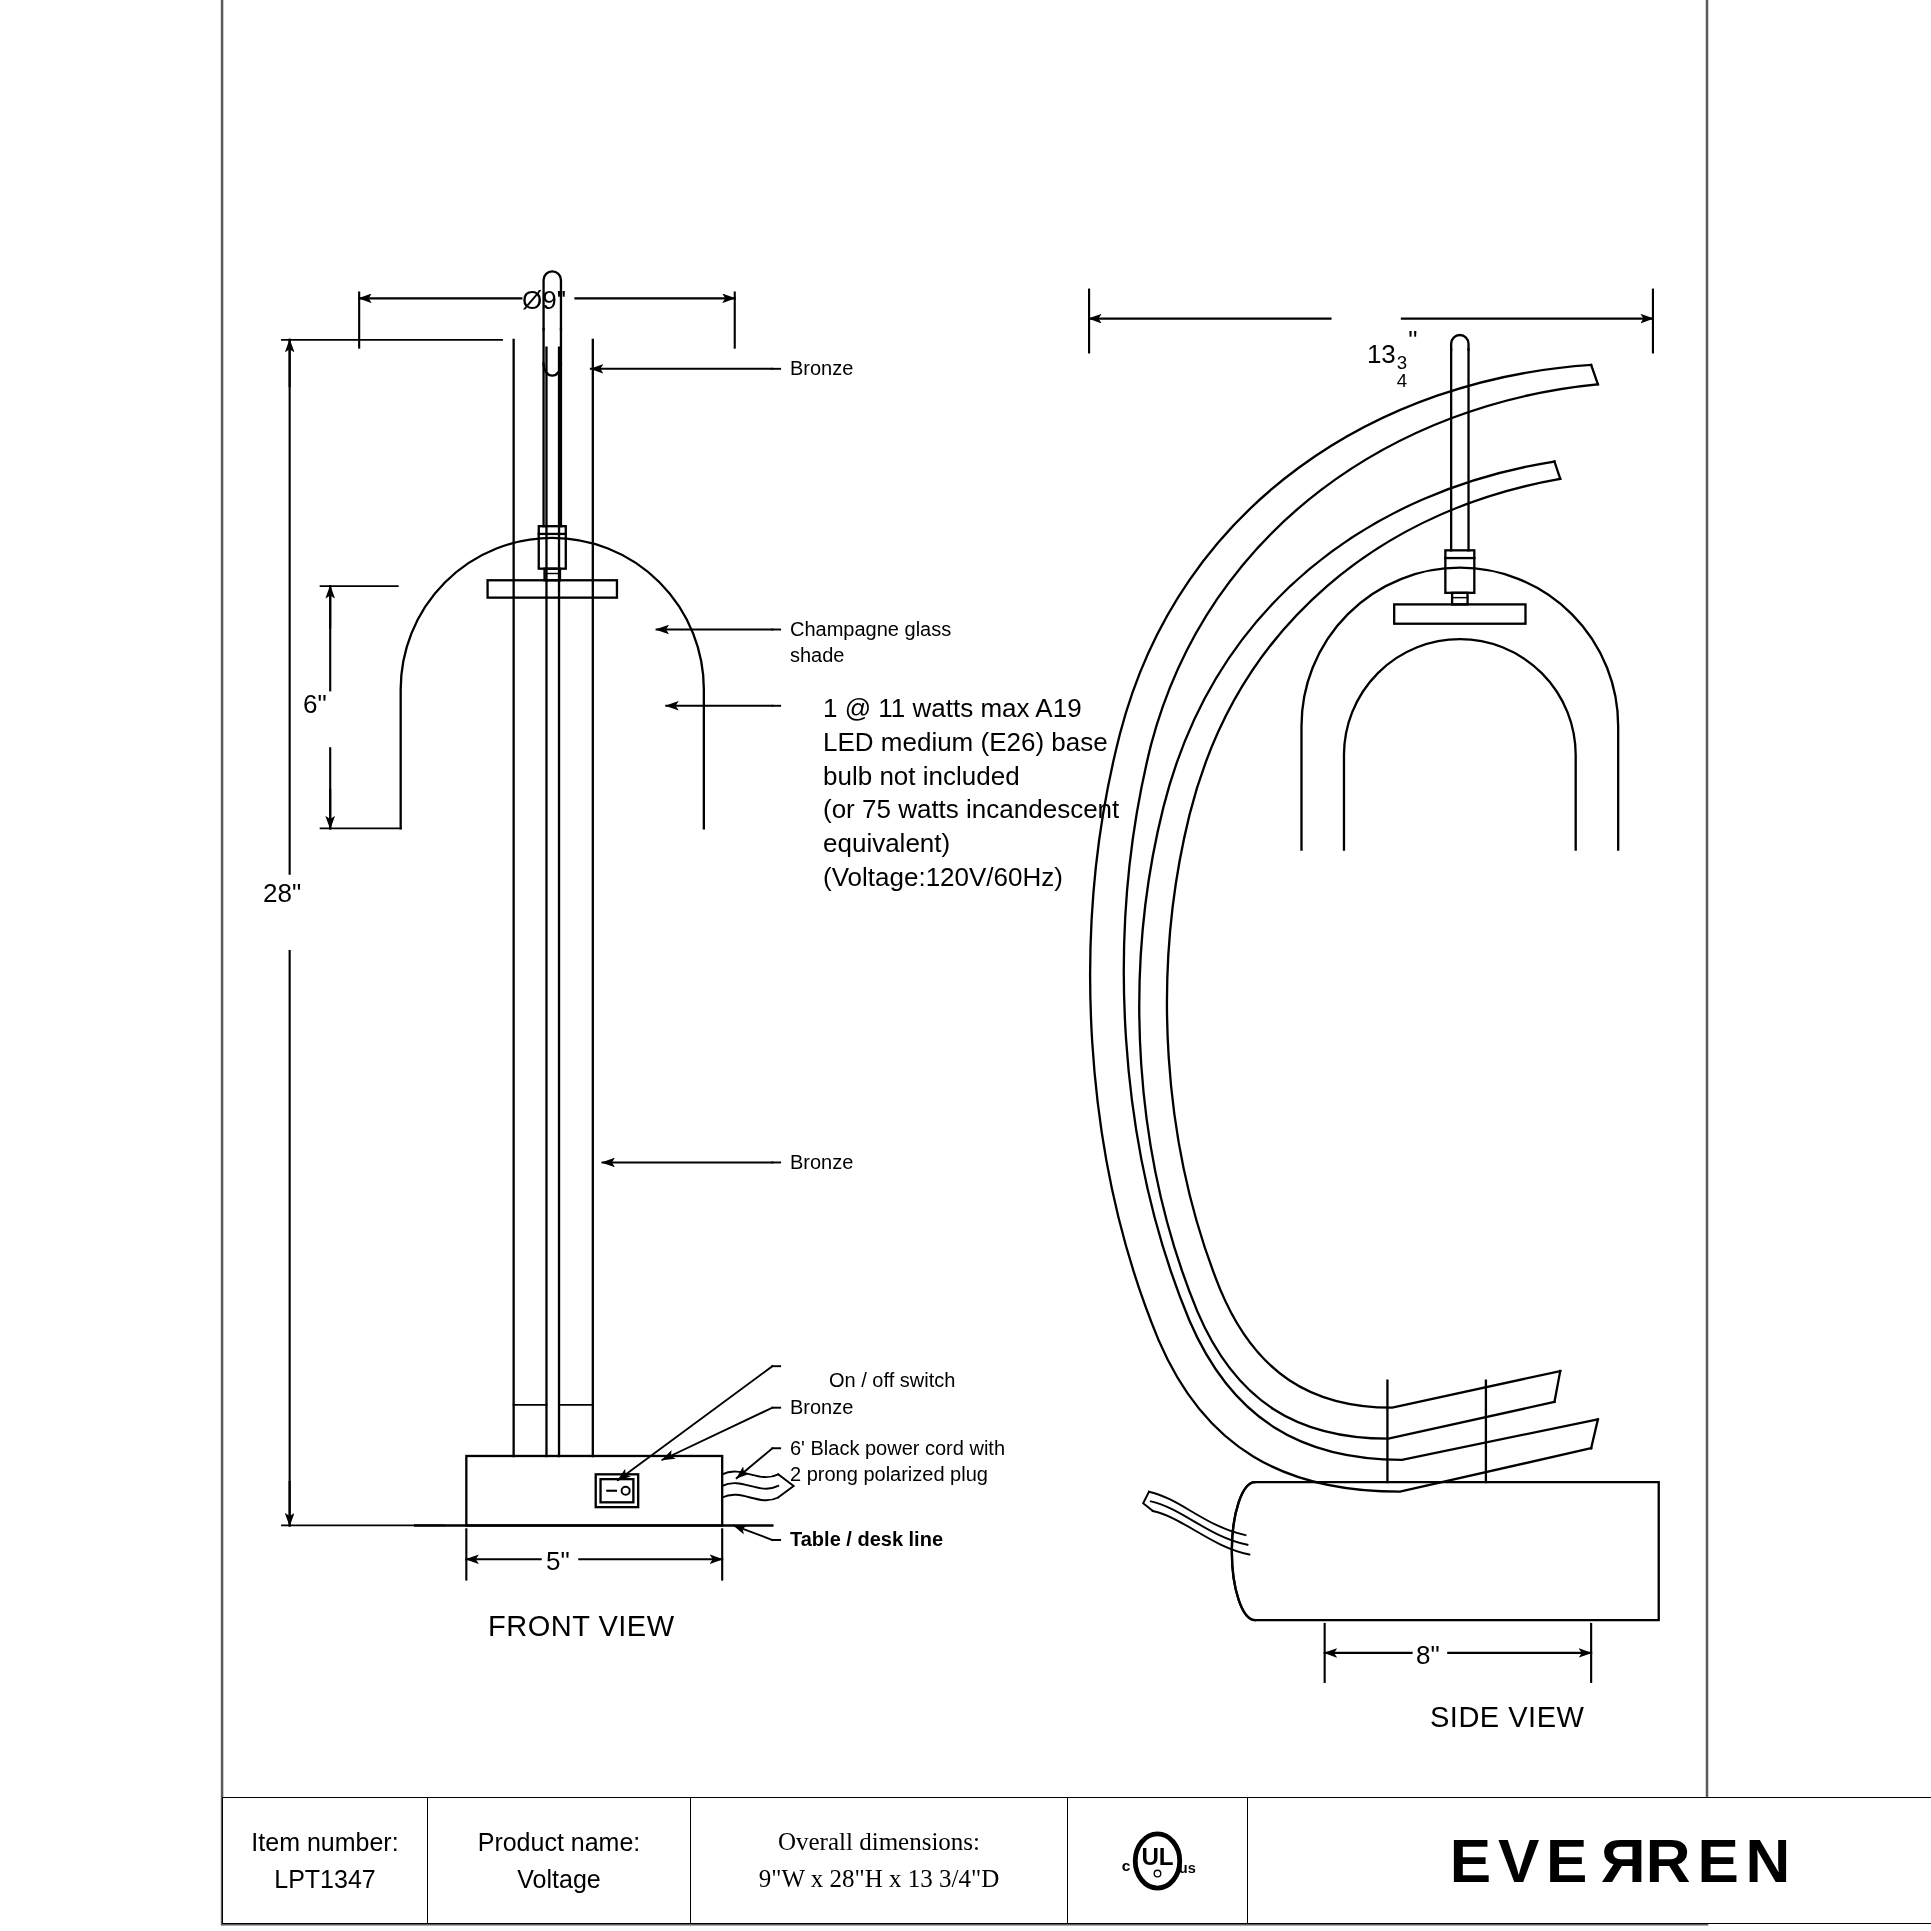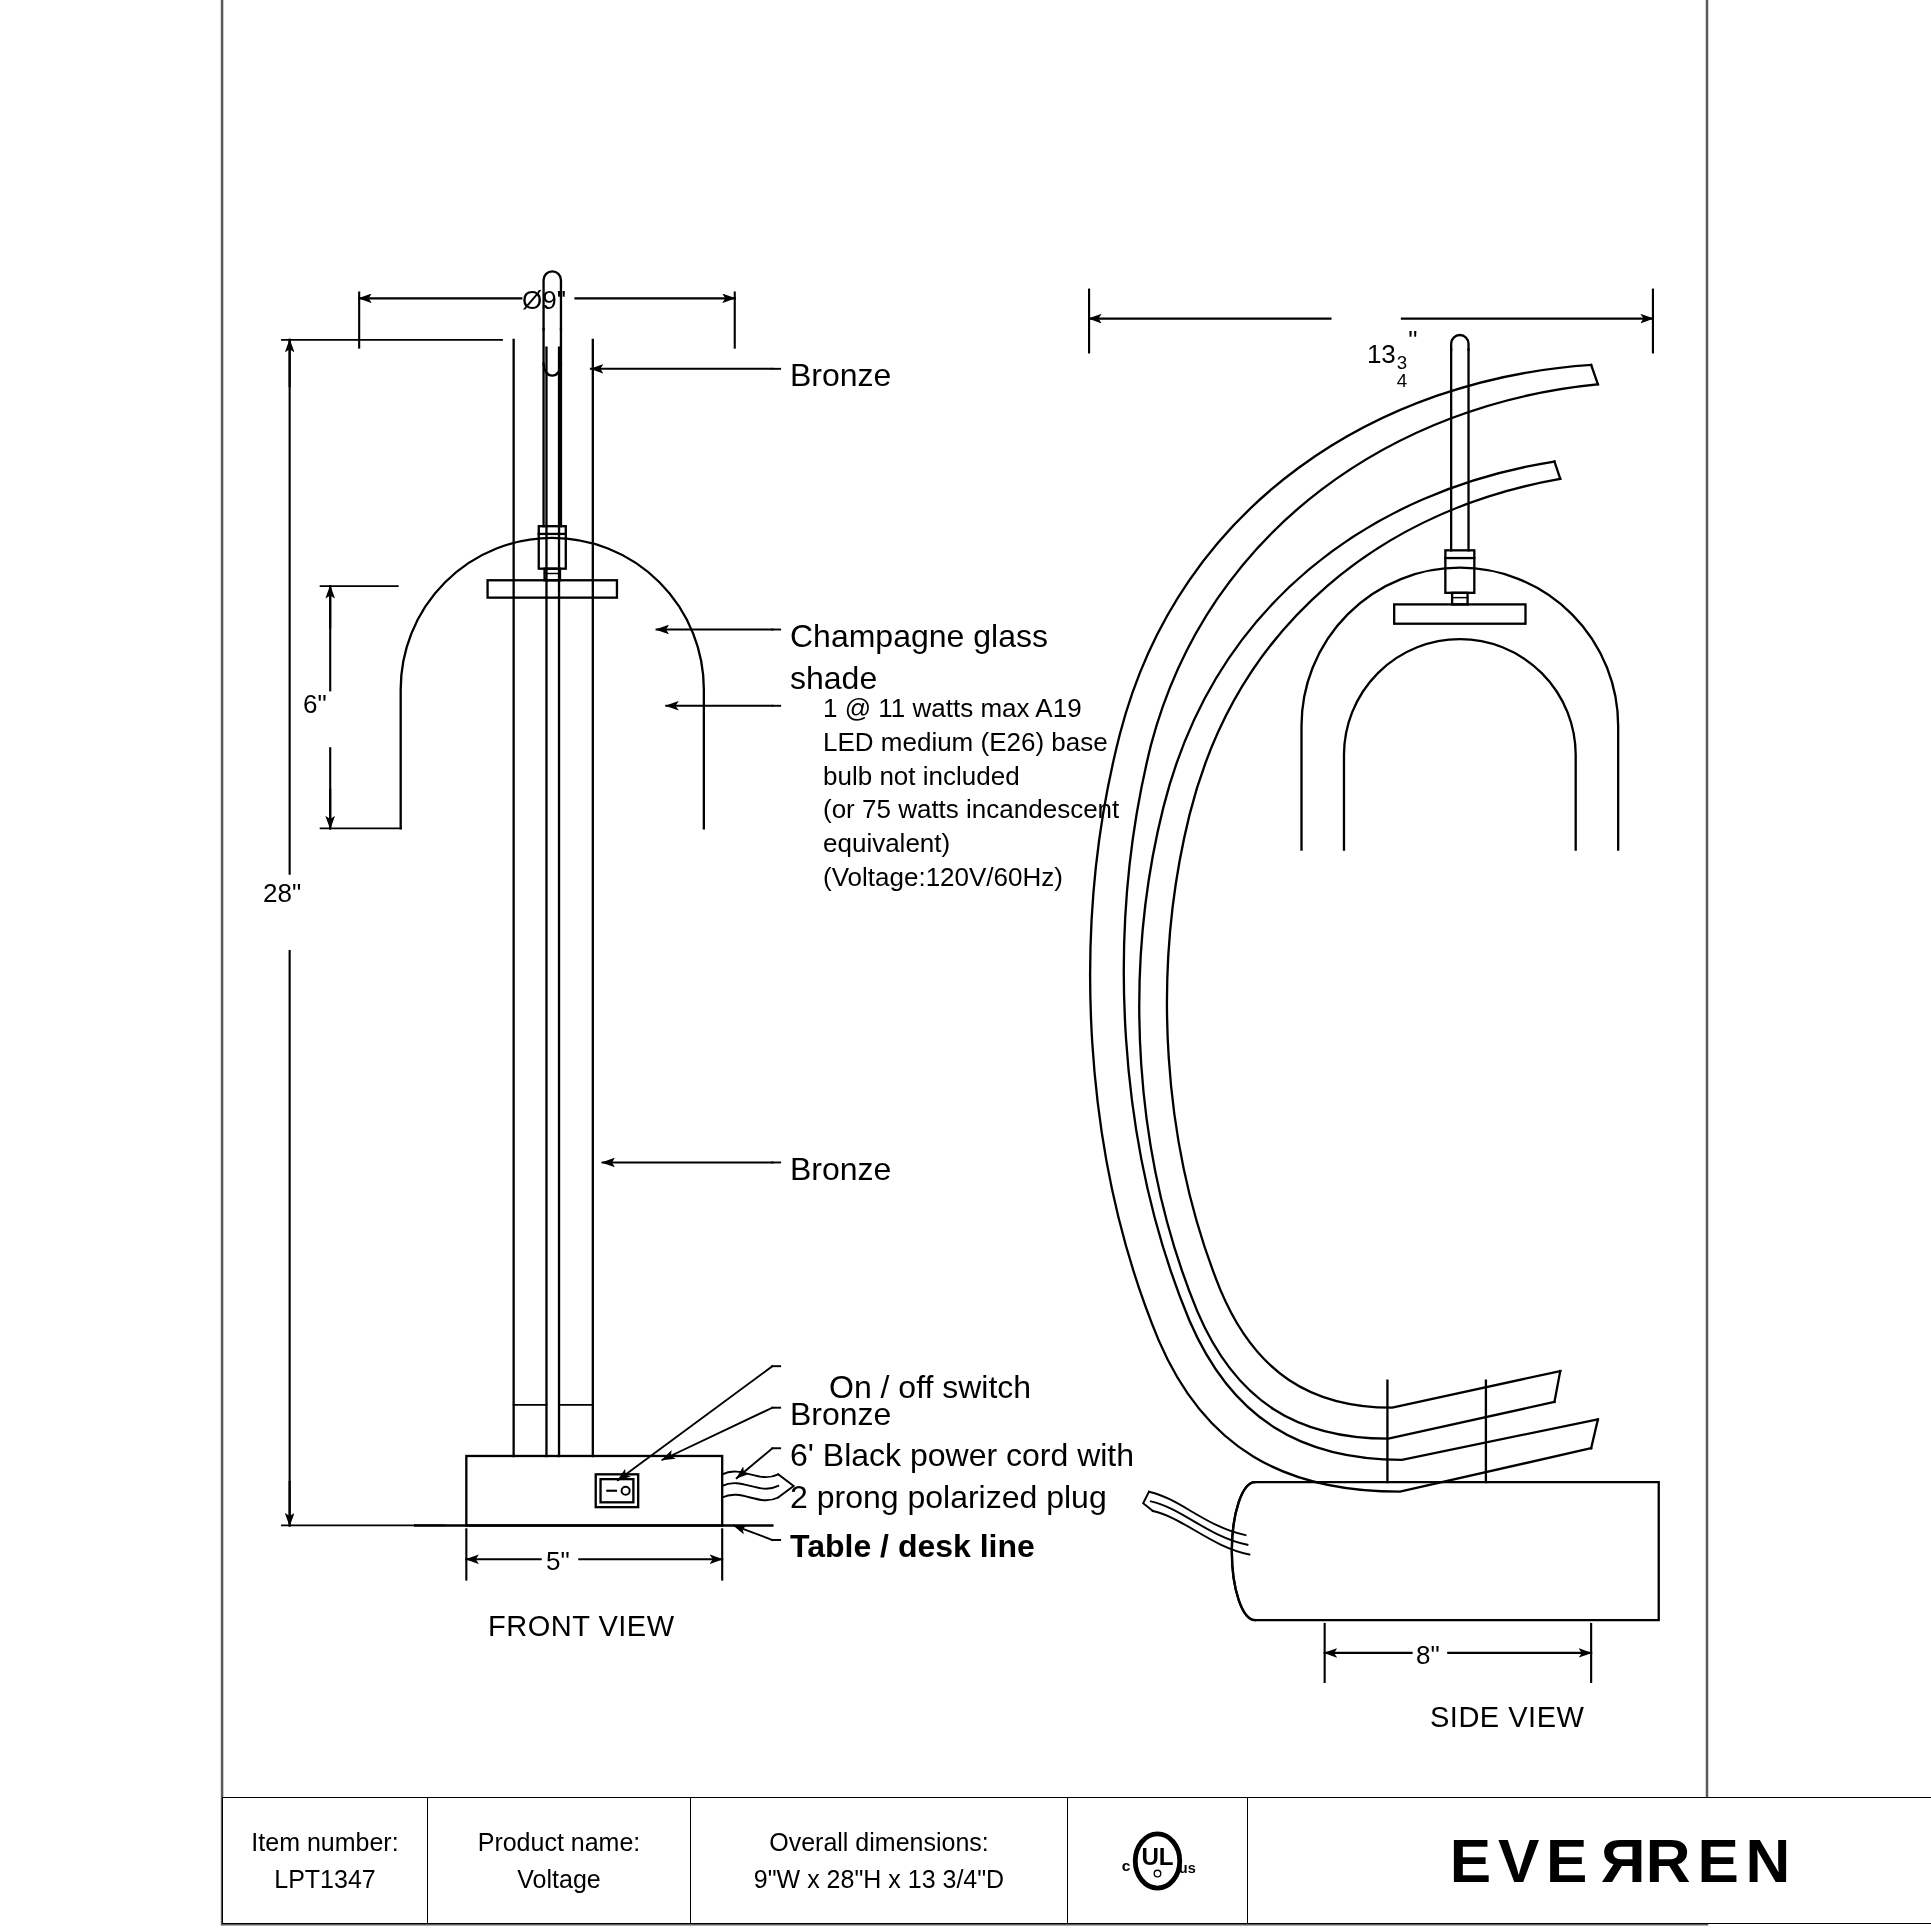--- a/index.html
+++ b/index.html
@@ -28,21 +28,21 @@
     height: 1931px;
   }
   
   .txt {
     position: absolute;
     font-family: "Liberation Sans", sans-serif;
     color: #000;
     white-space: pre;
     line-height: 1.30;
   }
-  .lbl   { font-size: 32px; }
+  .lbl   { font-size: 20px; }
   .dim   { font-size: 26px; }
   .view  { font-size: 29px; letter-spacing: 0.5px; }
   .spec  { font-size: 26px; line-height: 1.30; }
   
   .frac {
     display: inline-flex;
     flex-direction: column;
     align-items: center;
     justify-content: center;
     vertical-align: -0.30em;
@@ -71,21 +71,21 @@
     flex-direction: column;
     align-items: center;
     justify-content: center;
     font-size: 25px;
     line-height: 1.45;
     text-align: center;
   }
   .tb-cell:last-child { border-right: none; }
   .tb-item { width: 205px; }
   .tb-prod { width: 263px; }
-  .tb-dims { width: 377px; }
+  .tb-dims { width: 377px; font-family: Liberation Serif, serif; }
   .tb-ul   { width: 180px; }
   .tb-logo { flex: 1 1 auto; }
   .logo {
     font-size: 62px;
     font-weight: bold;
     letter-spacing: 6.8px;
     font-family: "Liberation Sans", sans-serif;
     display: flex;
     align-items: flex-end;
   }

